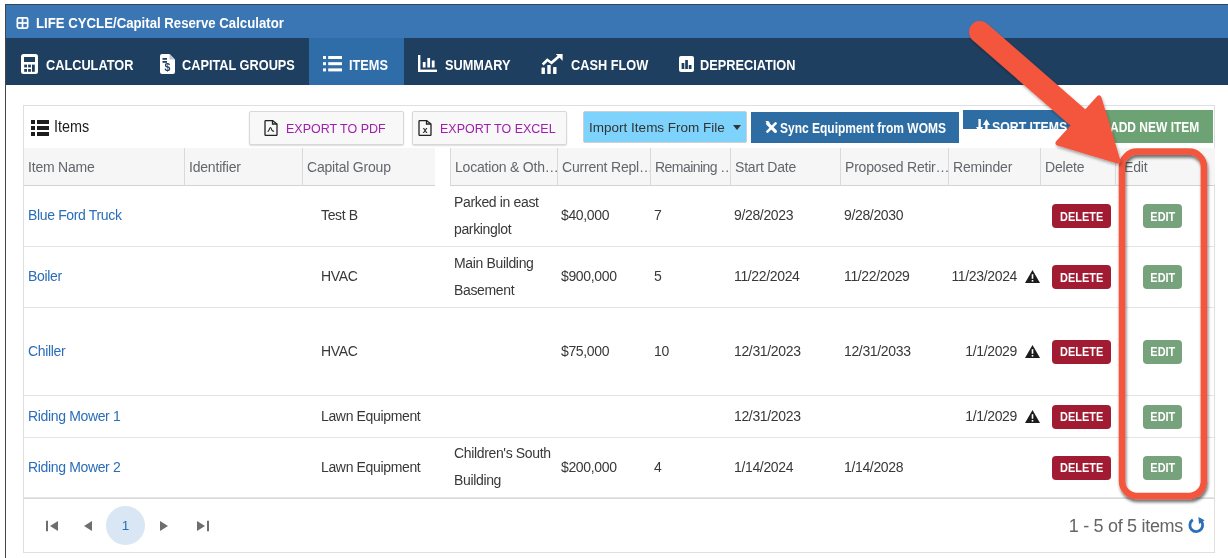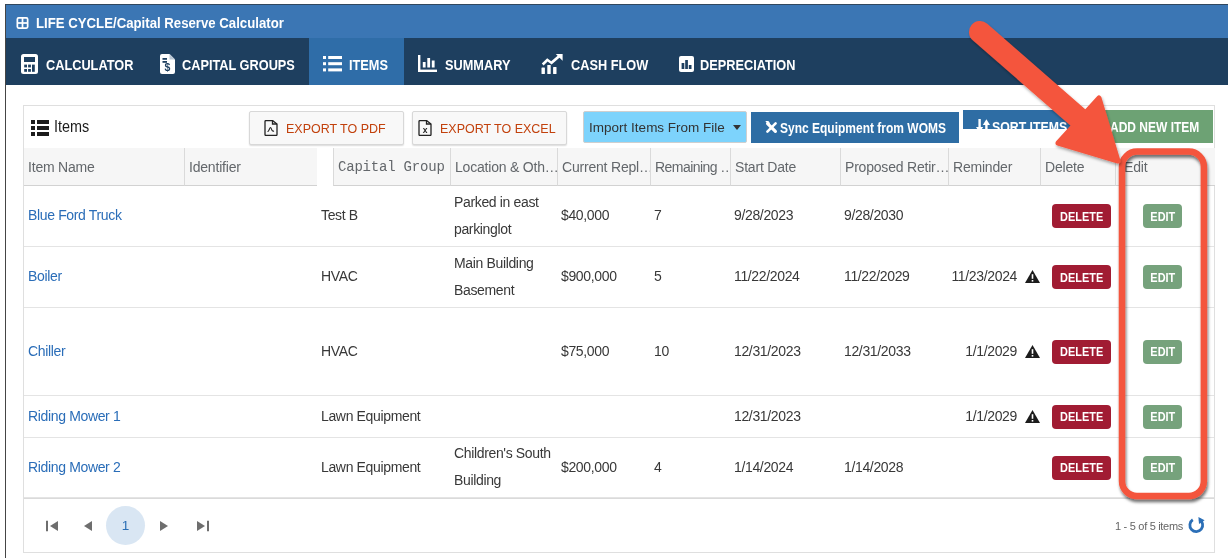--- a/index.html
+++ b/index.html
@@ -10,21 +10,21 @@
 #topbar { left:6px; top:5px; width:1222px; height:33px; background:#3b76b4; }
 #navbar { left:6px; top:38px; width:1222px; height:47px; background:#1e3f5f; }
 #title { left:36px; top:15px; color:#fff; font-size:14.5px; font-weight:bold; transform:scaleX(0.91); transform-origin:left top; white-space:nowrap; }
 .tab { color:#fff; font-size:15px; font-weight:bold; top:56px; transform:scaleX(0.85); transform-origin:left top; white-space:nowrap; }
 #tab-active { left:309px; top:38px; width:95px; height:47px; background:#2f6da8; }
 
 #grid { left:23px; top:105px; width:1192px; height:448px; border:1px solid #dfdfdf; background:#fff; }
 
 #items-label { left:54px; top:118px; font-size:16px; color:#1c1c1c; transform:scaleX(0.9); transform-origin:left top; }
 .btn { display:flex; align-items:center; justify-content:center; border-radius:2px; white-space:nowrap; }
-.btn-light { top:111px; height:34px; background:#f8f8f8; border:1px solid #d8d8d8; color:#c2410c; font-weight:500; font-size:13px; box-shadow:0 1px 1.5px rgba(0,0,0,0.14); }
+.btn-light { top:111px; height:34px; background:#f8f8f8; border:1px solid #d8d8d8; color:#a21caf; font-weight:500; font-size:13px; box-shadow:0 1px 1.5px rgba(0,0,0,0.14); }
 #btn-pdf { left:249px; width:155px; }
 #btn-excel { left:412px; width:155px; }
 #btn-import { left:583px; top:111px; width:164px; height:32px; background:#7dd3fc; border:1px solid #cfcfcf; color:#333; font-size:13.5px; font-weight:normal; }
 .btn-blue { background:#2e6da4; color:#fff; font-weight:bold; font-size:15px; }
 #btn-sync { left:751px; top:112px; width:208px; height:31px; }
 #btn-sort { left:963px; top:110px; width:113px; height:19px; }
 #btn-add { left:1082px; top:110px; width:131px; height:33px; background:#6da274; color:#fff; font-weight:bold; font-size:15px; }
 
 .hcell { top:148px; height:38px; background:#f6f6f6; border-bottom:1px solid #d2d2d2; color:#63676b; font-size:14px; letter-spacing:-0.2px; display:flex; align-items:center; padding-left:4px; white-space:nowrap; overflow:hidden; }
 .hb { border-left:1px solid #dadada; }
@@ -40,21 +40,21 @@
 .c8 { left:924px;  width:92px;justify-content:flex-end;  }
 a.link { color:#2a6db8; text-decoration:none; }
 .btn-del { position:absolute; left:1028px; top:50%; margin-top:-12px; width:59px; height:24px; background:#a11c33; color:#fff; font-size:13px; font-weight:bold; border-radius:4px; display:flex; align-items:center; justify-content:center; }
 .btn-edit { position:absolute; left:1119px; top:50%; margin-top:-12px; width:39px; height:24px; background:#76a27c; color:#fff; font-size:13px; font-weight:bold; border-radius:4px; display:flex; align-items:center; justify-content:center; }
 .bsx { display:inline-block; transform:scaleX(0.84); transform-origin:center; }
 .warn { margin-left:8px; flex-shrink:0; }
 
 #pager { left:24px; top:498px; width:1190px; height:54px; border-top:1px solid #dadada; background:#fff; }
 .pgi { position:absolute; top:50%; transform:translateY(-50%); }
 #pg1 { left:82px; top:7px; width:39px; height:39px; border-radius:50%; background:#d9e6f3; color:#2a6fb5; font-size:13.5px; display:flex; align-items:center; justify-content:center; }
-#pg-info { position:absolute; right:31px; top:50%; transform:translateY(-50%); color:#656565; font-size:11px; letter-spacing:-0.3px; }
+#pg-info { position:absolute; right:31px; top:50%; transform:translateY(-50%); color:#656565; font-size:18px; letter-spacing:-0.3px; }
 #pg-refresh { position:absolute; right:7px; top:18px; }
 
 #overlay { left:0; top:0; width:1228px; height:558px; pointer-events:none; }
 </style>
 </head>
 <body>
 <div class="abs" id="frame"></div>
 <div class="abs" id="topbar"></div>
 <div class="abs" id="navbar"></div>
 <div class="abs" id="tab-active"></div>
@@ -179,21 +179,21 @@
       </g>
     </svg>
     <span style="position:absolute; left:29px; top:8px; font-size:15px; font-weight:bold; white-space:nowrap; transform:scaleX(0.82); transform-origin:left top; display:inline-block;">SORT ITEMS</span>
   </div>
 <div class="abs" id="btn-add" style="position:absolute;">
     <span style="position:absolute; left:28px; top:8px; font-size:15px; font-weight:bold; white-space:nowrap; transform:scaleX(0.8); transform-origin:left top; display:inline-block;">ADD NEW ITEM</span>
   </div>
 
 <div class="abs hcell" style="left:24px; width:160px;">Item Name</div>
 <div class="abs hcell hb" style="left:184px; width:133px;">Identifier</div>
-<div class="abs hcell hb" style="left:333px; width:133px;font-family:Liberation Mono, monospace;">Capital Group</div>
+<div class="abs hcell hb" style="left:302px; width:133px;">Capital Group</div>
 <div class="abs hcell hb" style="left:450px; width:107px;">Location &amp; Oth…</div>
 <div class="abs hcell hb" style="left:557px; width:93px;">Current Repl…</div>
 <div class="abs hcell hb" style="left:650px; width:80px; letter-spacing:-0.55px;">Remaining …</div>
 <div class="abs hcell hb" style="left:730px; width:110px;">Start Date</div>
 <div class="abs hcell hb" style="left:840px; width:108px;">Proposed Retir…</div>
 <div class="abs hcell hb" style="left:948px; width:92px;">Reminder</div>
 <div class="abs hcell hb" style="left:1040px; width:75px;">Delete</div>
 <div class="abs hcell hb" style="left:1115px; width:100px; padding-left:8px;">Edit</div>
 
 <div class="abs row" style="top:186px; height:61px;">

